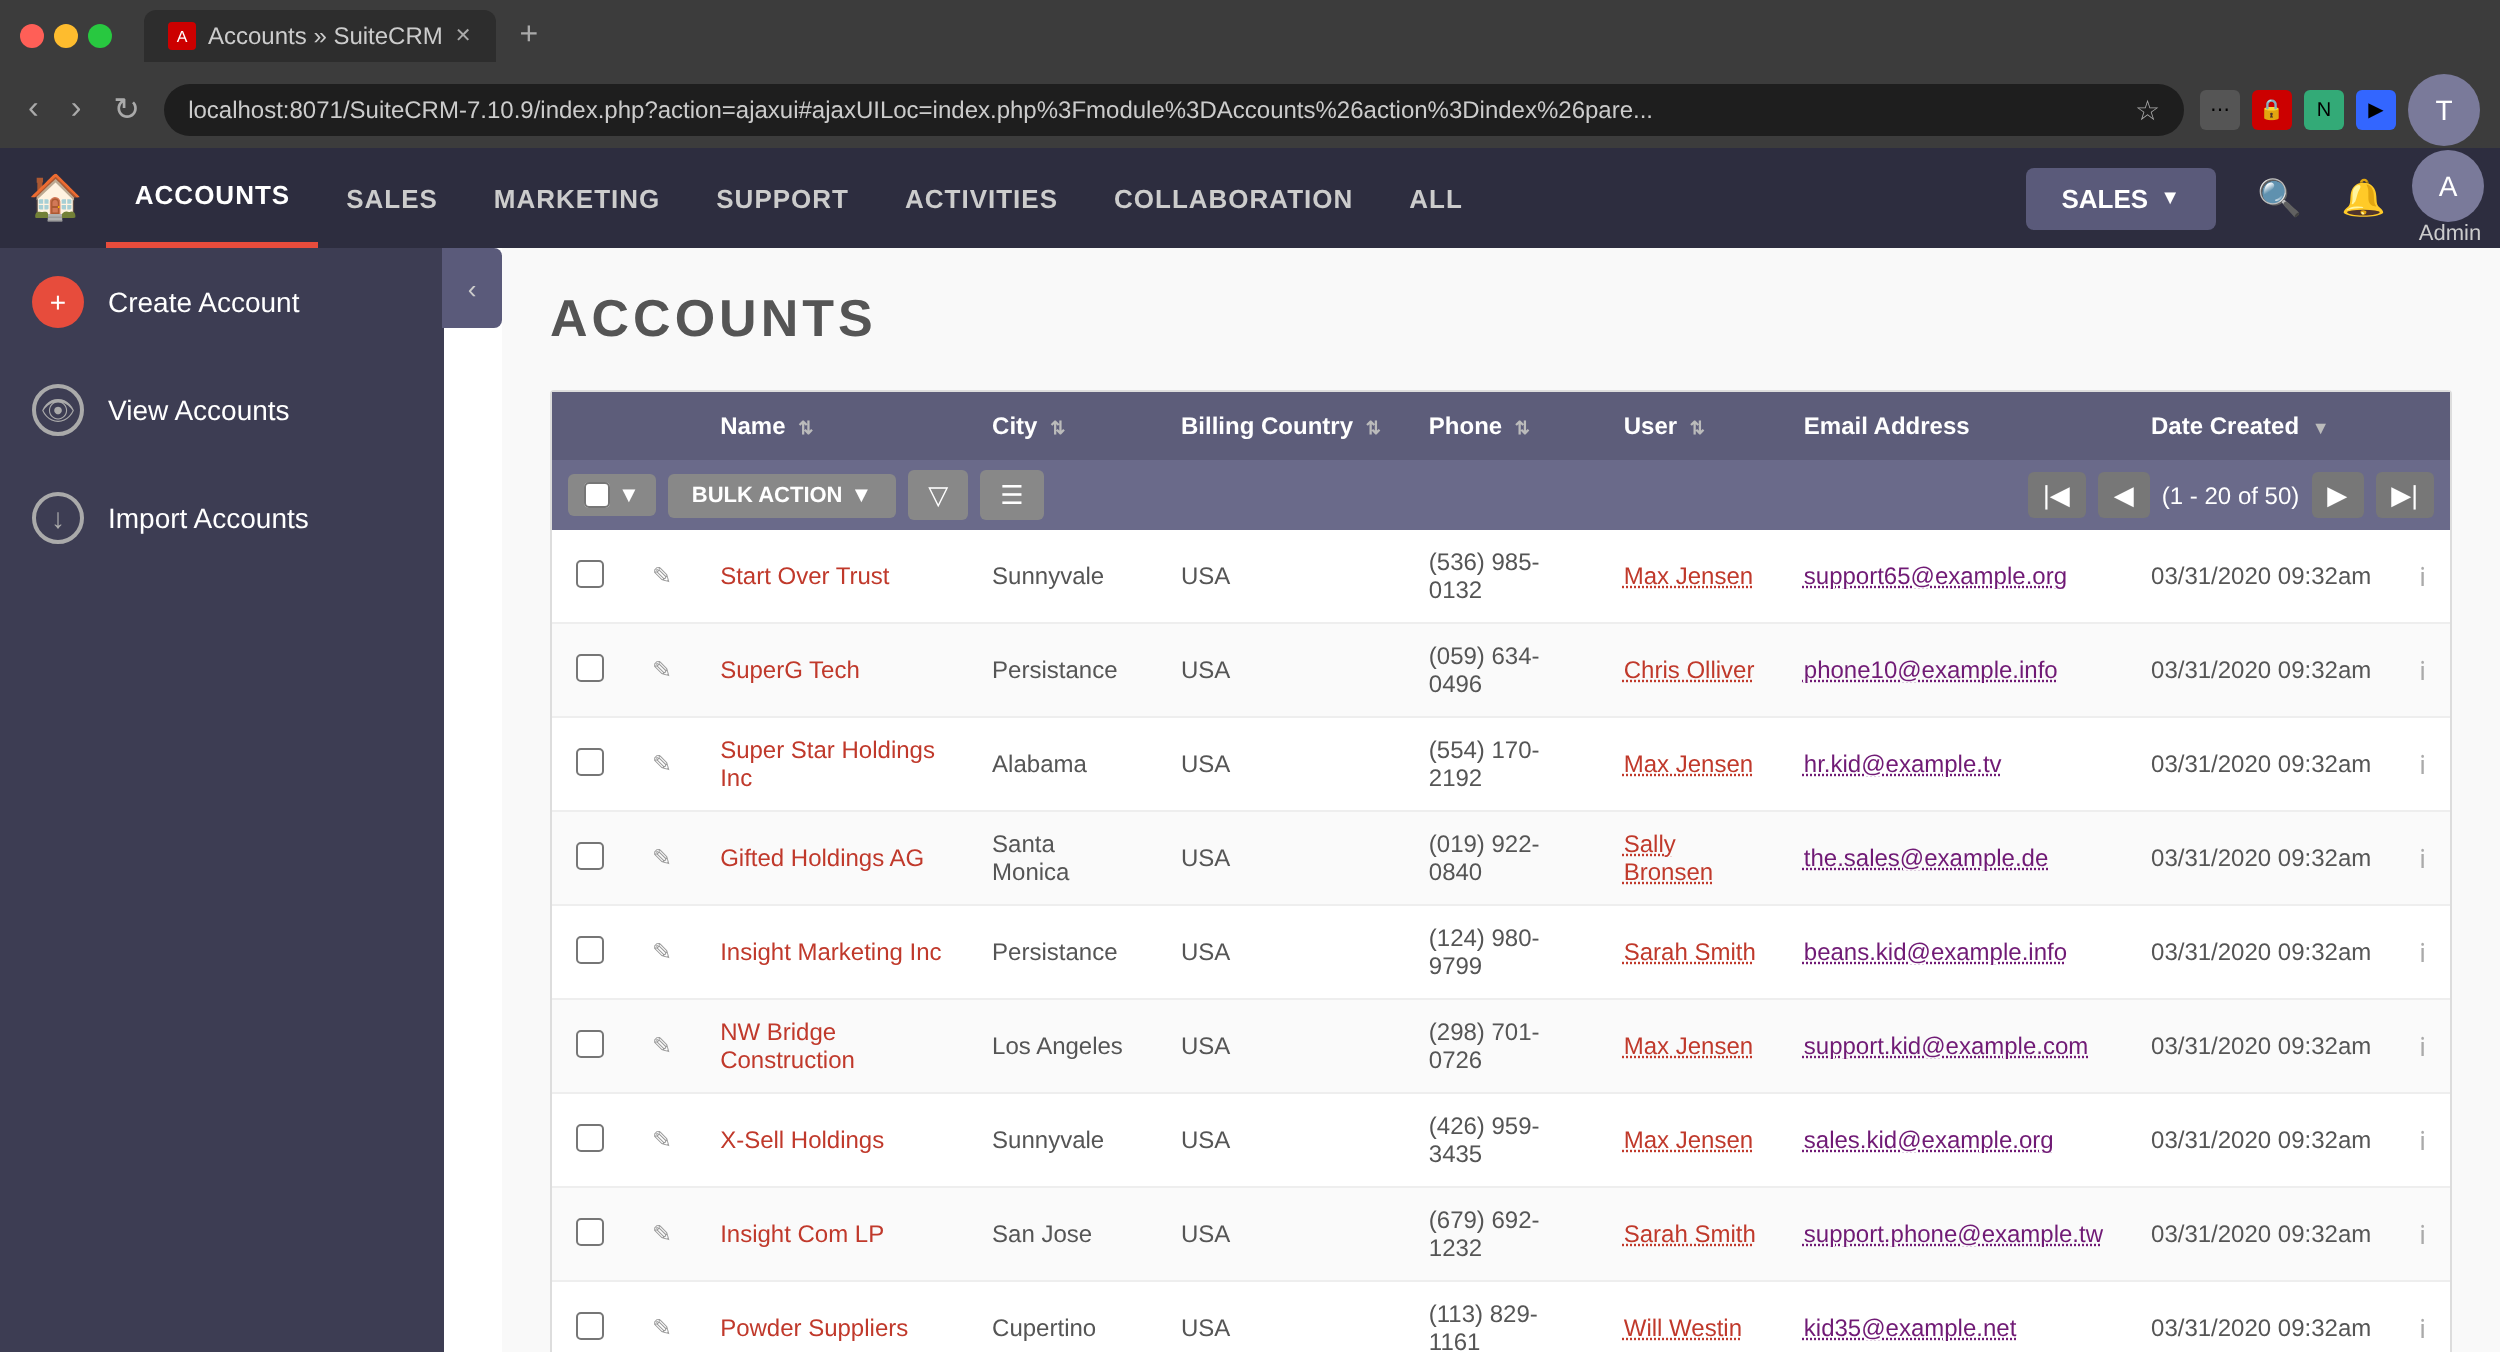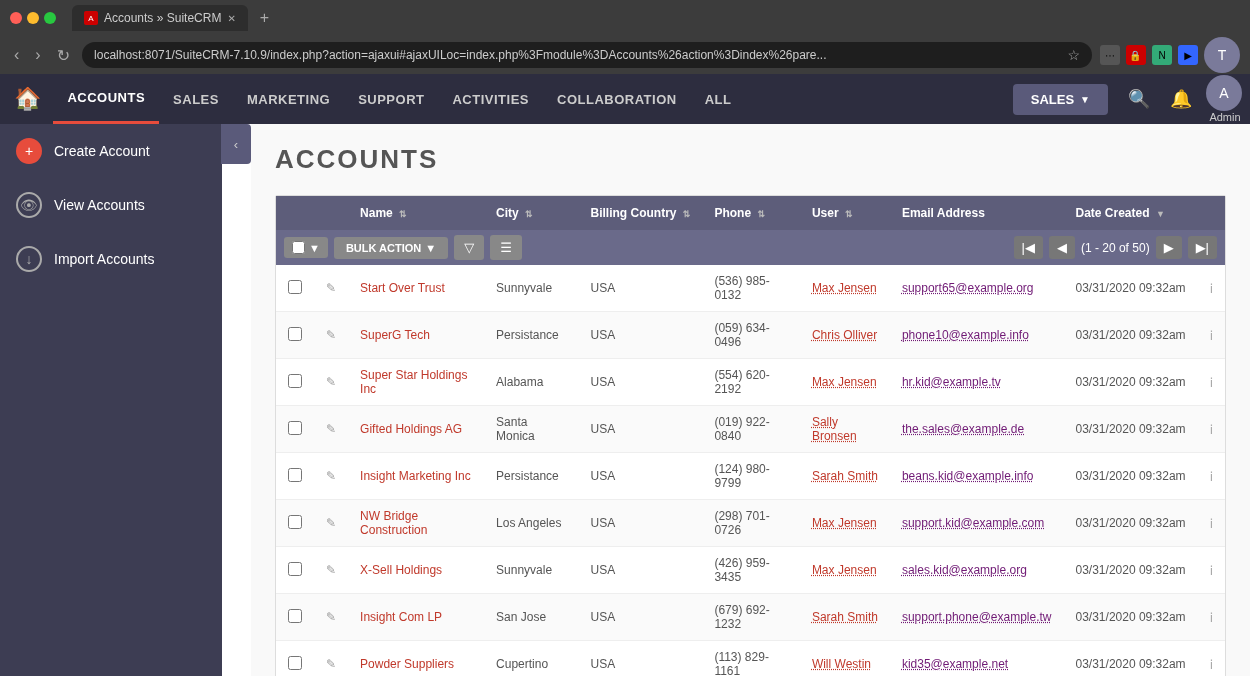--- a/index.html
+++ b/index.html
@@ -254,21 +254,21 @@
     <td><span class="email-link">phone10@example.info</span></td>
     <td style="white-space:nowrap;">03/31/2020 09:32am</td>
     <td><span class="info-icon">ℹ</span></td>
   </tr>
             <tr>
     <td><input type="checkbox" class="row-checkbox" style=""></td>
     <td><span class="edit-icon">✎</span></td>
     <td><a class="account-link" href="#">Super Star Holdings Inc</a></td>
     <td>Alabama</td>
     <td>USA</td>
-    <td>(554) 620-2192</td>
+    <td>(554) 170-2192</td>
     <td><span class="user-link">Max Jensen</span></td>
     <td><span class="email-link">hr.kid@example.tv</span></td>
     <td style="white-space:nowrap;">03/31/2020 09:32am</td>
     <td><span class="info-icon">ℹ</span></td>
   </tr>
             <tr>
     <td><input type="checkbox" class="row-checkbox" style=""></td>
     <td><span class="edit-icon">✎</span></td>
     <td><a class="account-link" href="#">Gifted Holdings AG</a></td>
     <td>Santa Monica</td>

